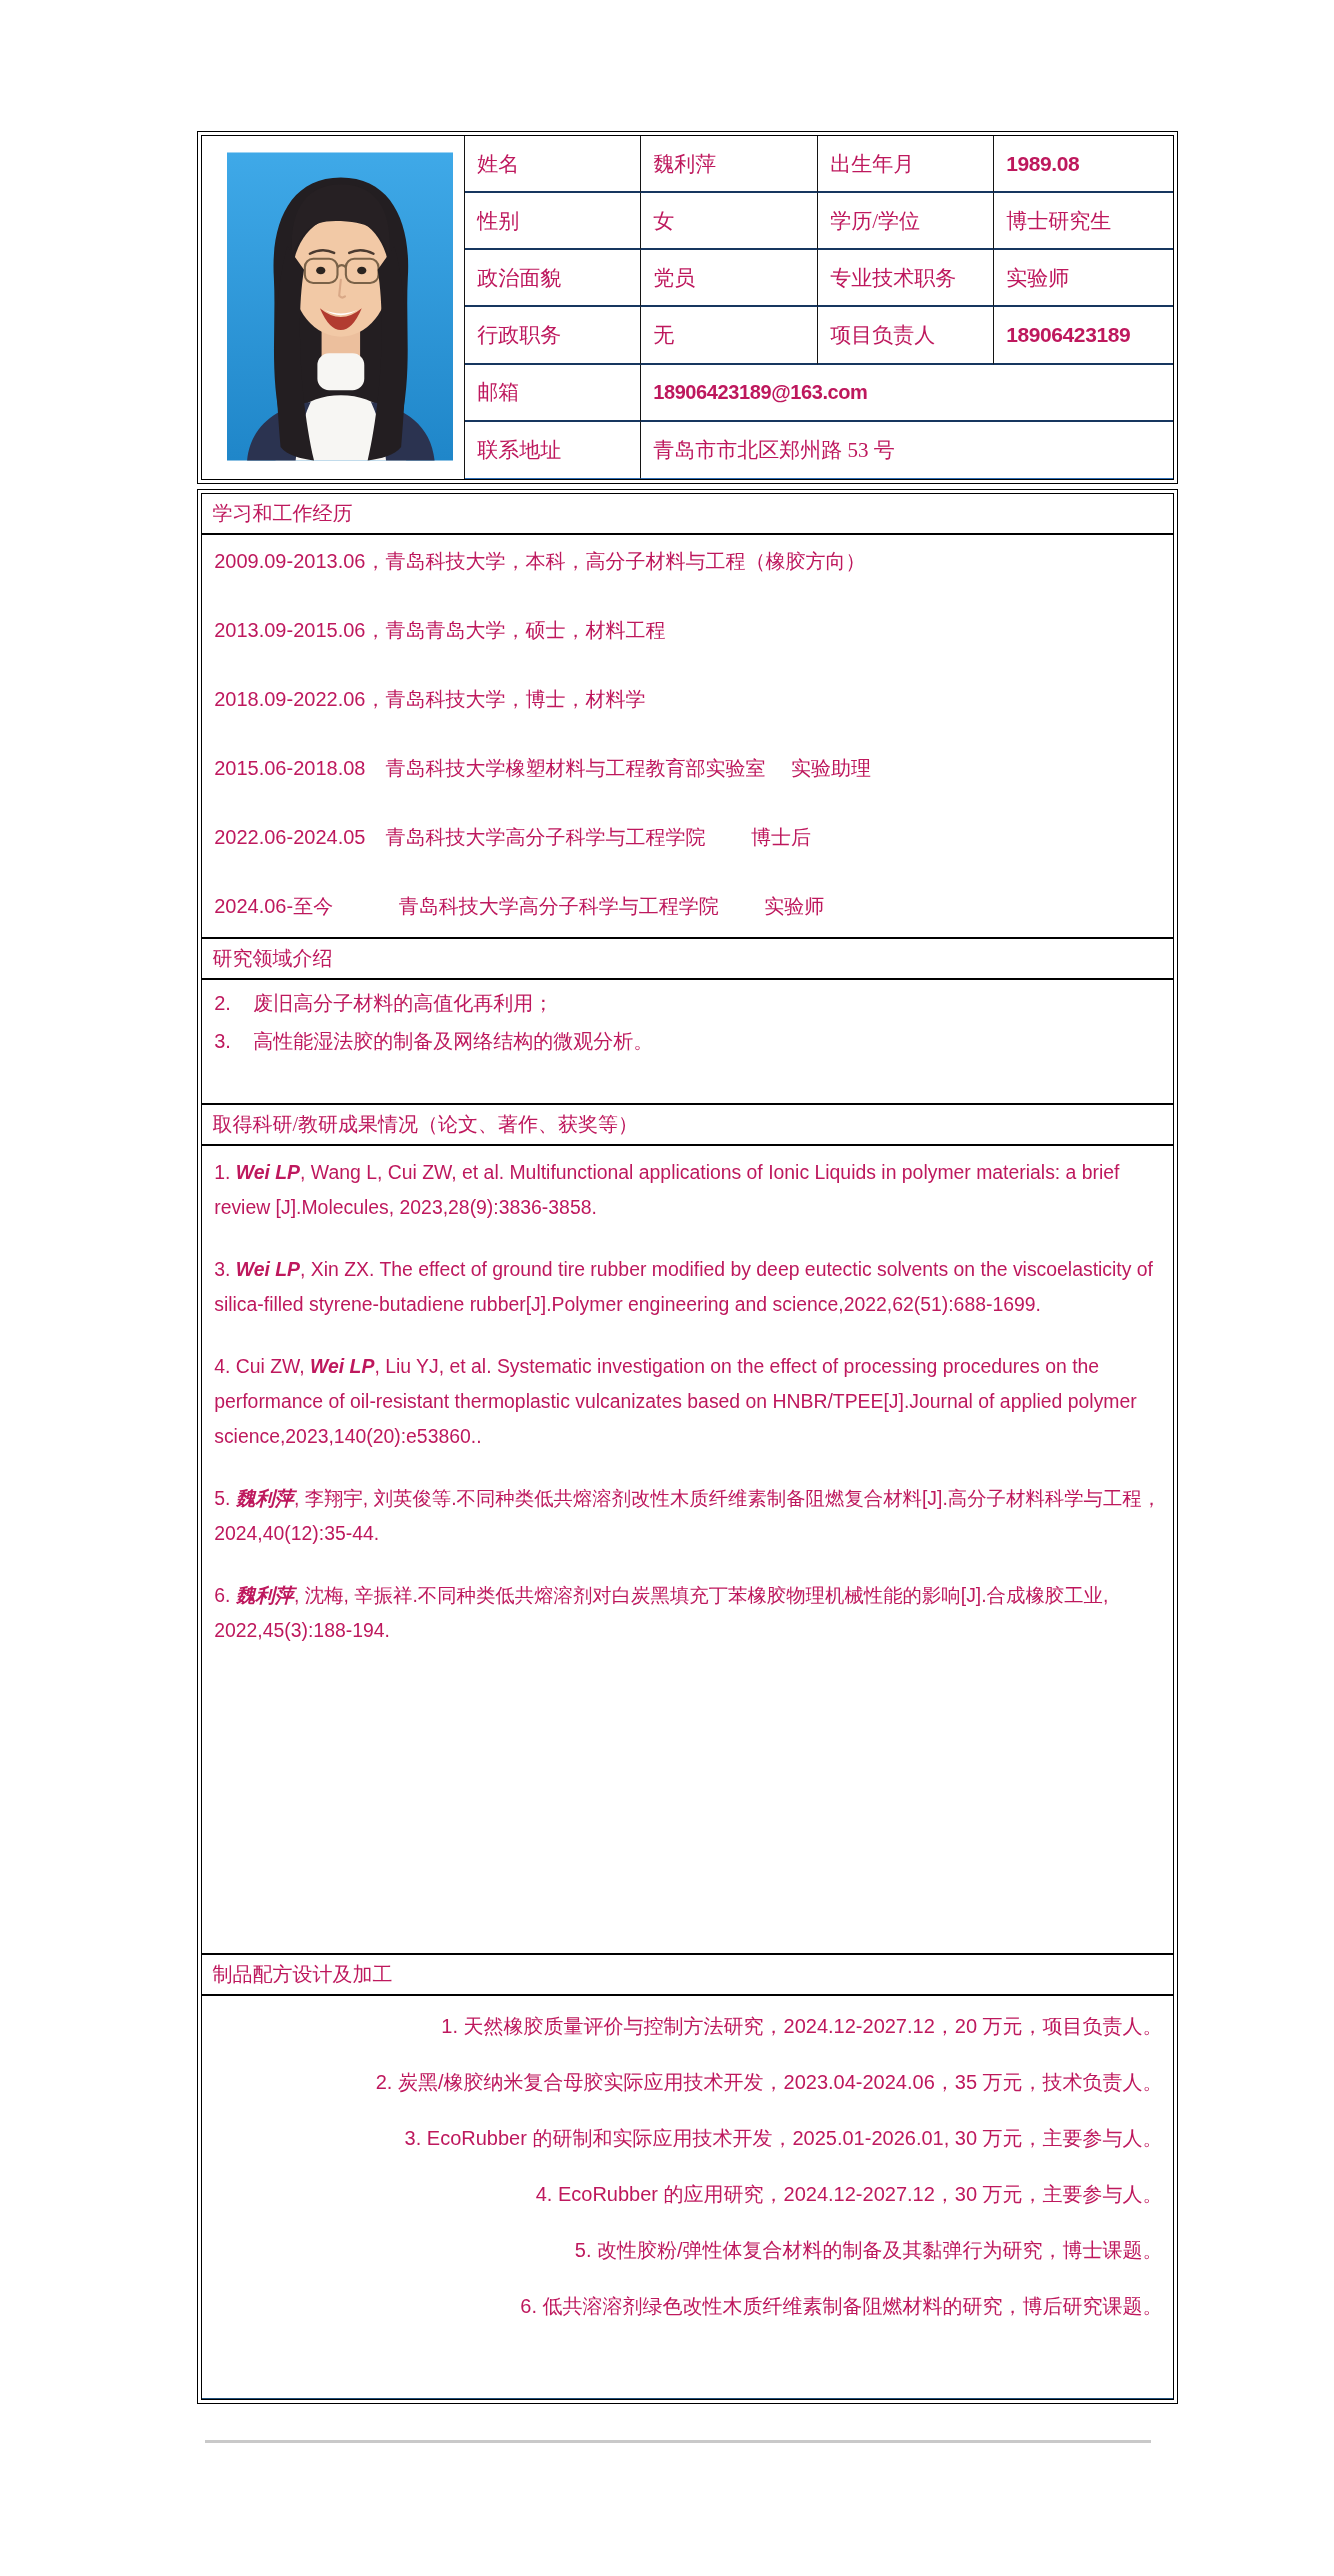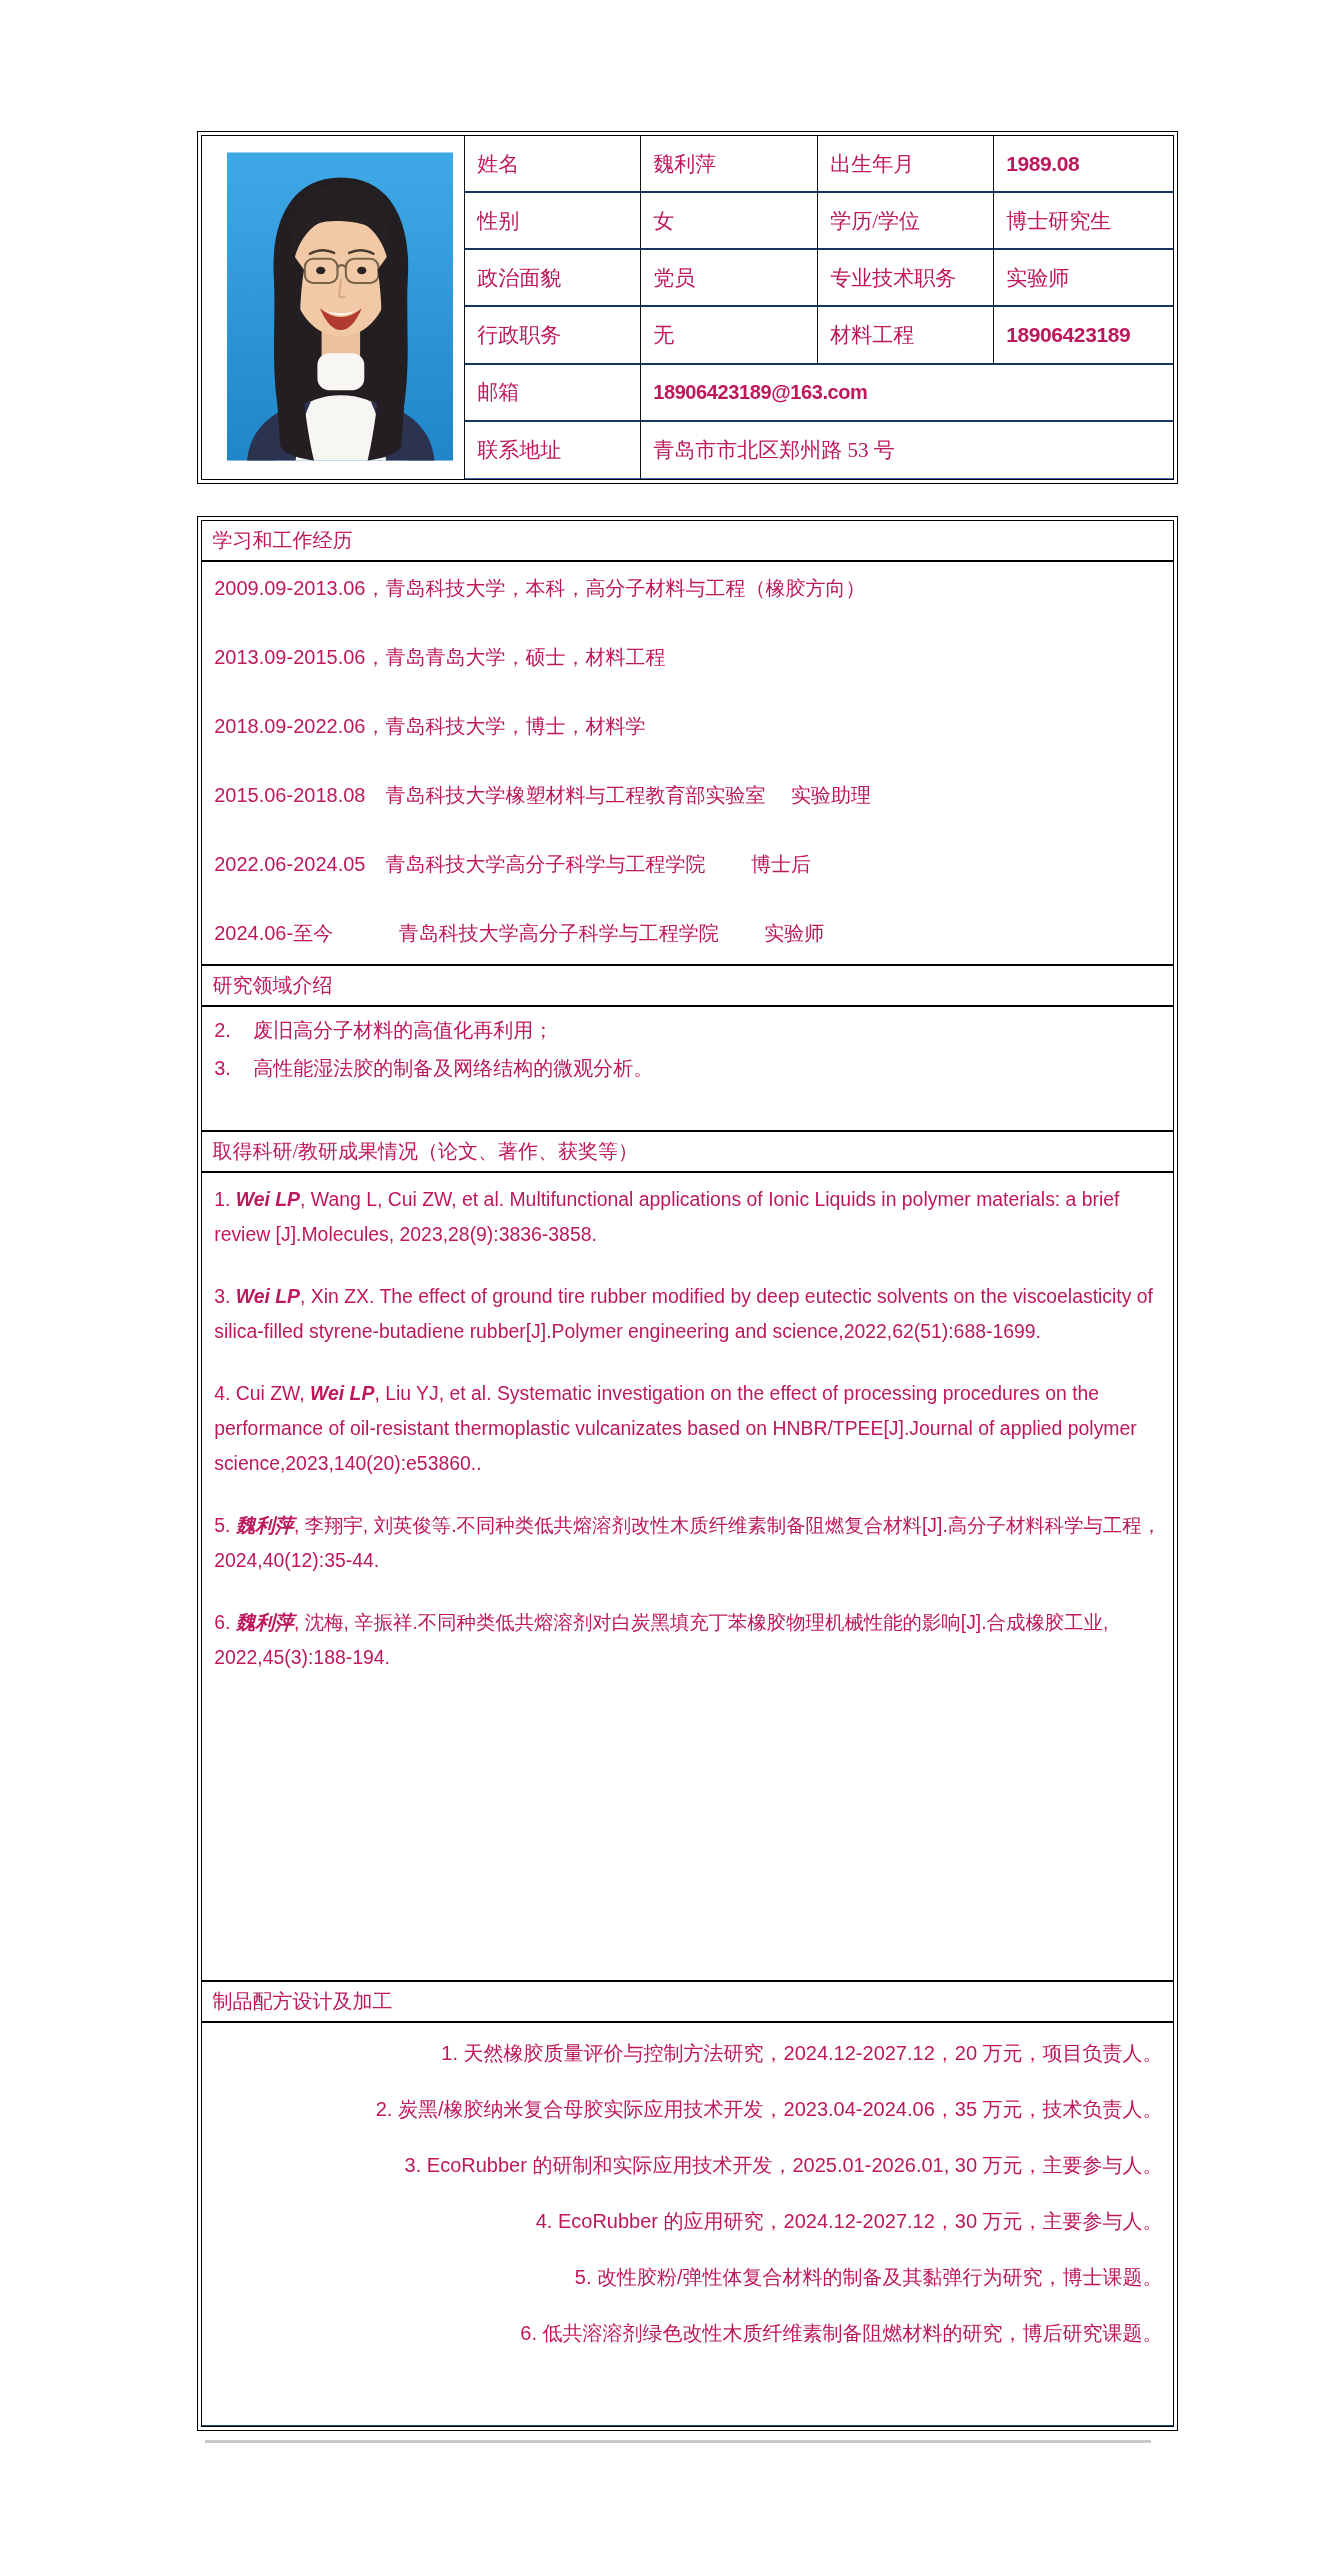--- a/index.html
+++ b/index.html
@@ -27,21 +27,21 @@
     height: 100%;
   }
   .cell { display: flex; align-items: center; padding-left: 11.8px; font-size: 21px; overflow: hidden; white-space: nowrap; }
   .val-latin { font-family: "Liberation Sans", "DejaVu Sans", sans-serif; font-weight: 700; letter-spacing: -0.4px; font-size: 21px; }
   .br { border-right: 1.7px solid #141414; }
   .bb { border-bottom: 2.5px solid #17365f; }
   .bb-blue { border-bottom: 1.7px solid #2e6db4; }
   .photo-cell { grid-row: 1 / 7; grid-column: 1; border-right: 1.7px solid #141414; padding: 16px 0 0 24.5px; }
 
   
-  #main-tbl { top: 516px; width: 981px; height: 1915px; }
+  #main-tbl { top: 489px; width: 981px; height: 1915px; }
   #main-inner { display: flex; flex-direction: column; height: 100%; }
   .sec-header {
     flex: 0 0 41px; display: flex; align-items: center;
     padding: 0 10px; font-size: 20px; border-bottom: 2.5px solid #000;
     font-family: "Liberation Serif", "DejaVu Serif", serif;
   }
   .sec-content {
     overflow: hidden; border-bottom: 2.5px solid #000;
     padding: 0 10px 0 11.8px;
     font-family: "Liberation Sans", "DejaVu Sans", sans-serif;
@@ -154,21 +154,21 @@
             <span>实验师</span>
           </div>
 
         <div class="cell br bb">
             <span>行政职务</span>
           </div>
         <div class="cell br bb">
             <span>无</span>
           </div>
         <div class="cell br bb">
-            <span>材料工程</span>
+            <span>项目负责人</span>
           </div>
         <div class="cell bb">
             <span class="val-latin">18906423189</span>
           </div>
 
         <div class="cell br bb">
             <span>邮箱</span>
           </div>
         <div class="cell bb" style="grid-column: 3 / 6;">
             <span class="val-latin" style="font-size:20px;">18906423189@163.com</span>

